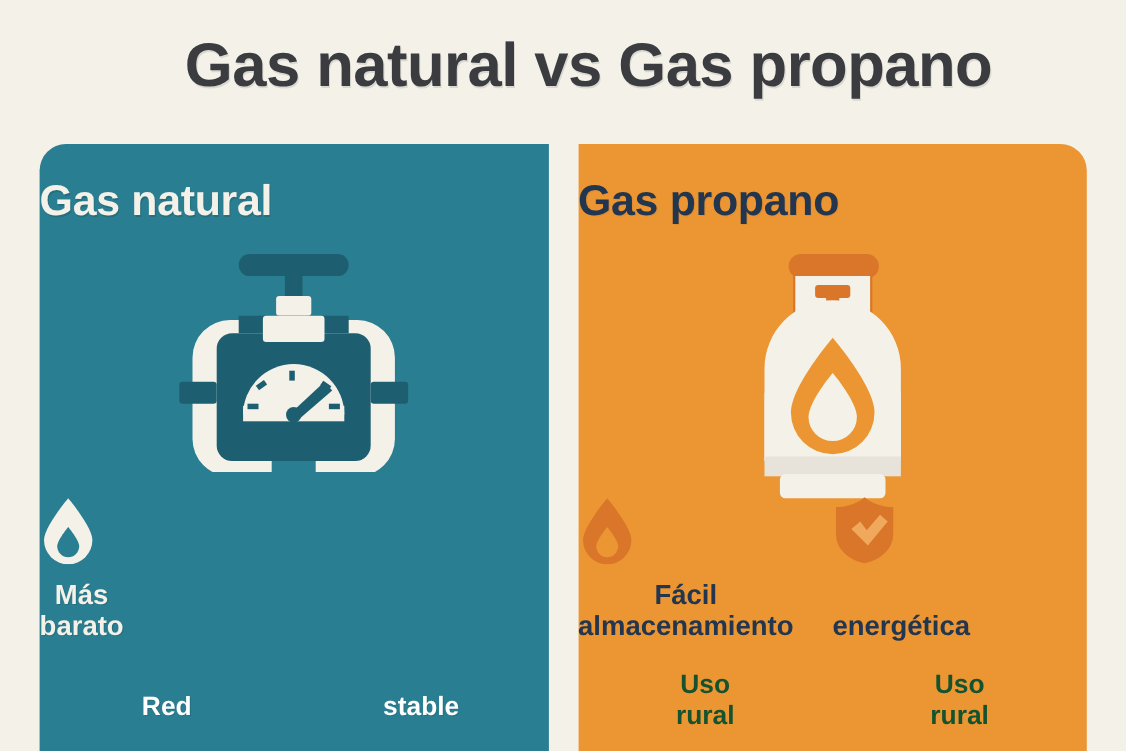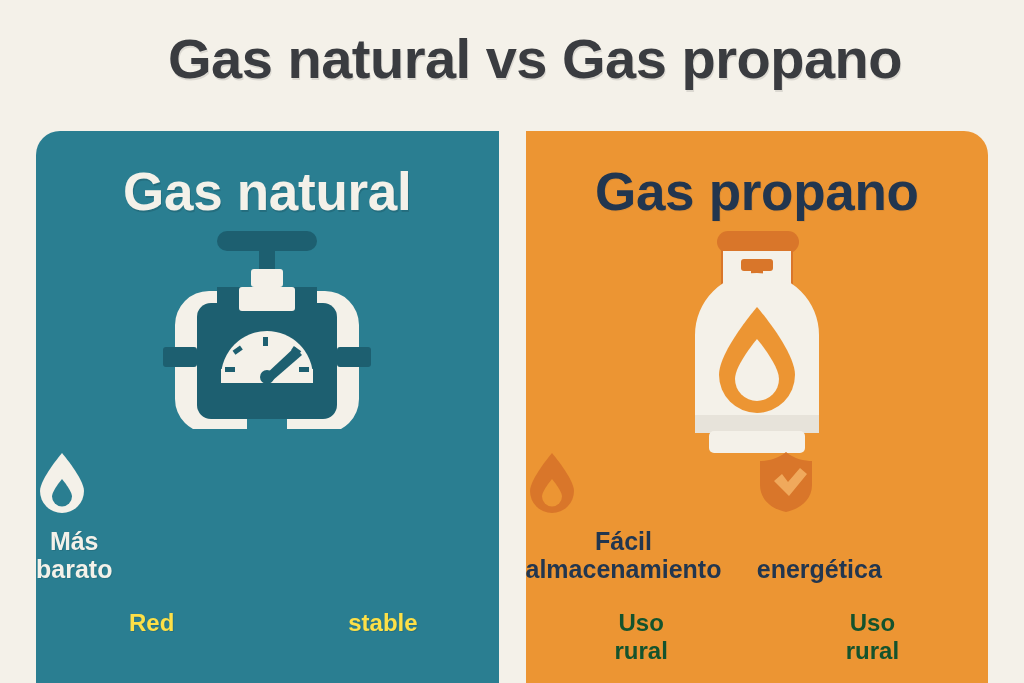--- a/index.html
+++ b/index.html
@@ -57,22 +57,21 @@
     background: #ec9533;
     border-top-right-radius: 24px;
     margin-left: 27px;
   }
 
   .panel-heading {
     position: absolute;
     top: 30px;
     left: 0;
     width: 100%;
-    text-align: center;
-    font-size: 53px;
+    font-size: 39px;
     font-weight: bold;
     letter-spacing: -0.3px;
   }
   .panel-left .panel-heading {
     color: #f4f1e9;
     text-shadow: 1px 2px 0 rgba(0,0,0,0.12);
   }
   .panel-right .panel-heading {
     color: #22364f;
     text-shadow: 1px 1px 0 rgba(0,0,0,0.05);
@@ -140,22 +139,23 @@
     display: flex;
   }
   .note {
     width: 50%;
     text-align: center;
     font-size: 24px;
     font-weight: bold;
     line-height: 1.15;
   }
   .panel-left .note {
-    color: #fde047;
+    color: #ffffff;
     text-shadow: 1px 1px 0 rgba(0,0,0,0.10);
+    margin-top: 20px;
   }
   .panel-right .note {
     color: #14532d;
   }
   .note-line { display: block; }
 </style>
 </head>
 <body>
 
 <div class="canvas">

